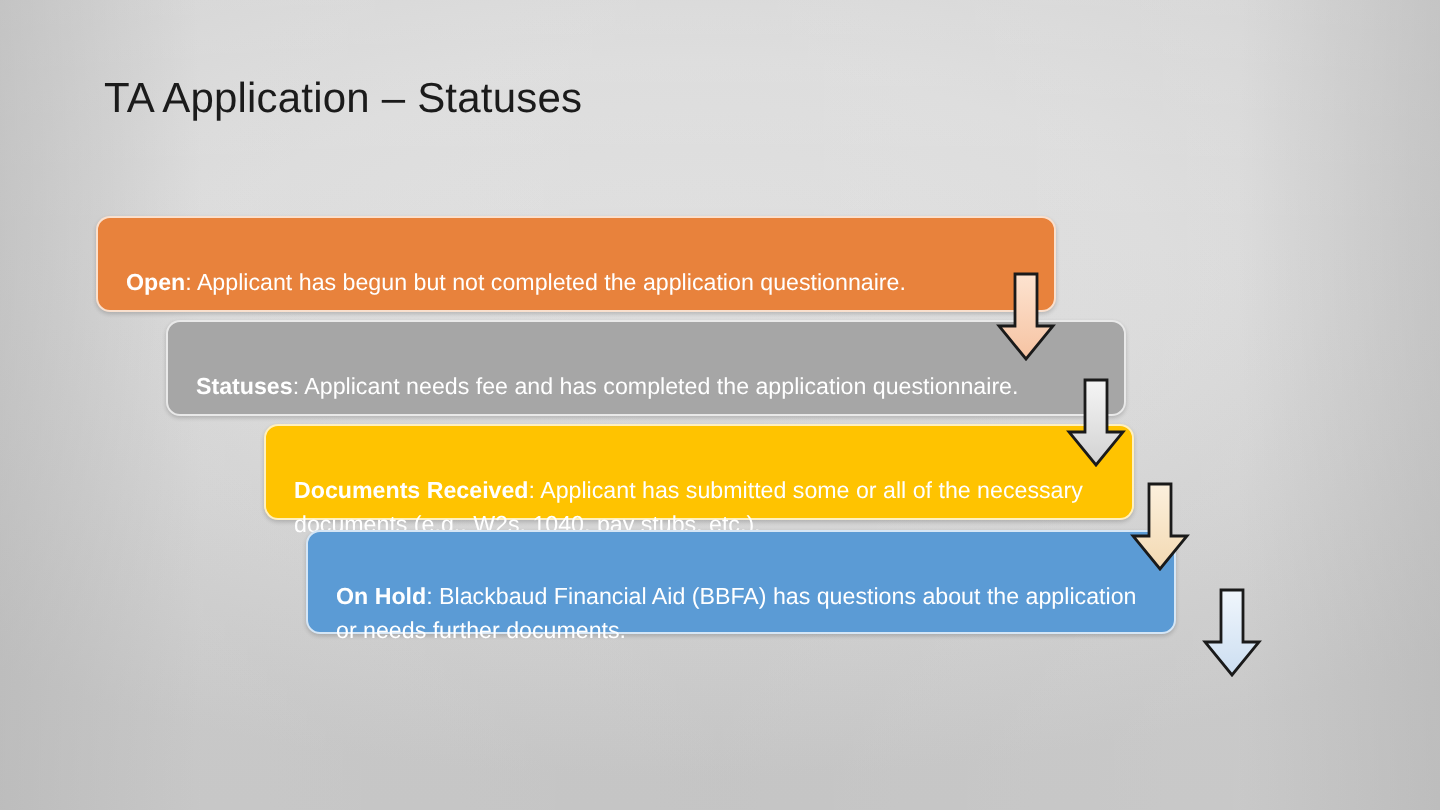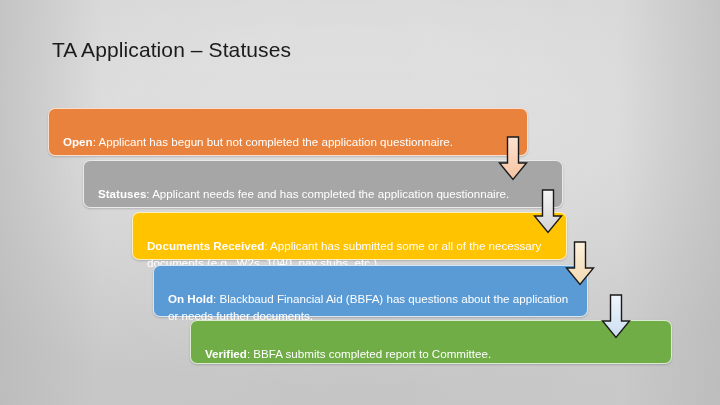--- a/index.html
+++ b/index.html
@@ -110,23 +110,20 @@
   </div>
 
   <div class="bar bar-docs">
     <span class="txt"><b>Documents Received</b><span>: </span><span>Applicant has submitted some or all of the necessary documents (e.g., W2s, 1040, pay stubs, etc.).</span></span>
   </div>
 
   <div class="bar bar-hold">
     <span class="txt"><b>On Hold</b><span>: </span><span>Blackbaud Financial Aid (BBFA) has questions about the application or needs further documents.</span></span>
   </div>
 
-  <div class="bar bar-verified">
-    <span class="txt"><b>Verified</b><span>: </span><span>BBFA submits completed report to Committee.</span></span>
-  </div>
 
   <div class="arrow arrow-1">
     <svg viewBox="0 0 30 45" preserveAspectRatio="none">
       <defs>
         <linearGradient id="ag1" x1="0" y1="0" x2="0" y2="1">
           <stop offset="0%" stop-color="#fde3d0"></stop>
           <stop offset="100%" stop-color="#f6c3a2"></stop>
         </linearGradient>
       </defs>
       <polygon points="9.5,1 20.5,1 20.5,27 28.5,27 15,43.5 1.5,27 9.5,27" fill="url(#ag1)" stroke="#1a1a1a" stroke-width="1.4" stroke-linejoin="miter"></polygon>

